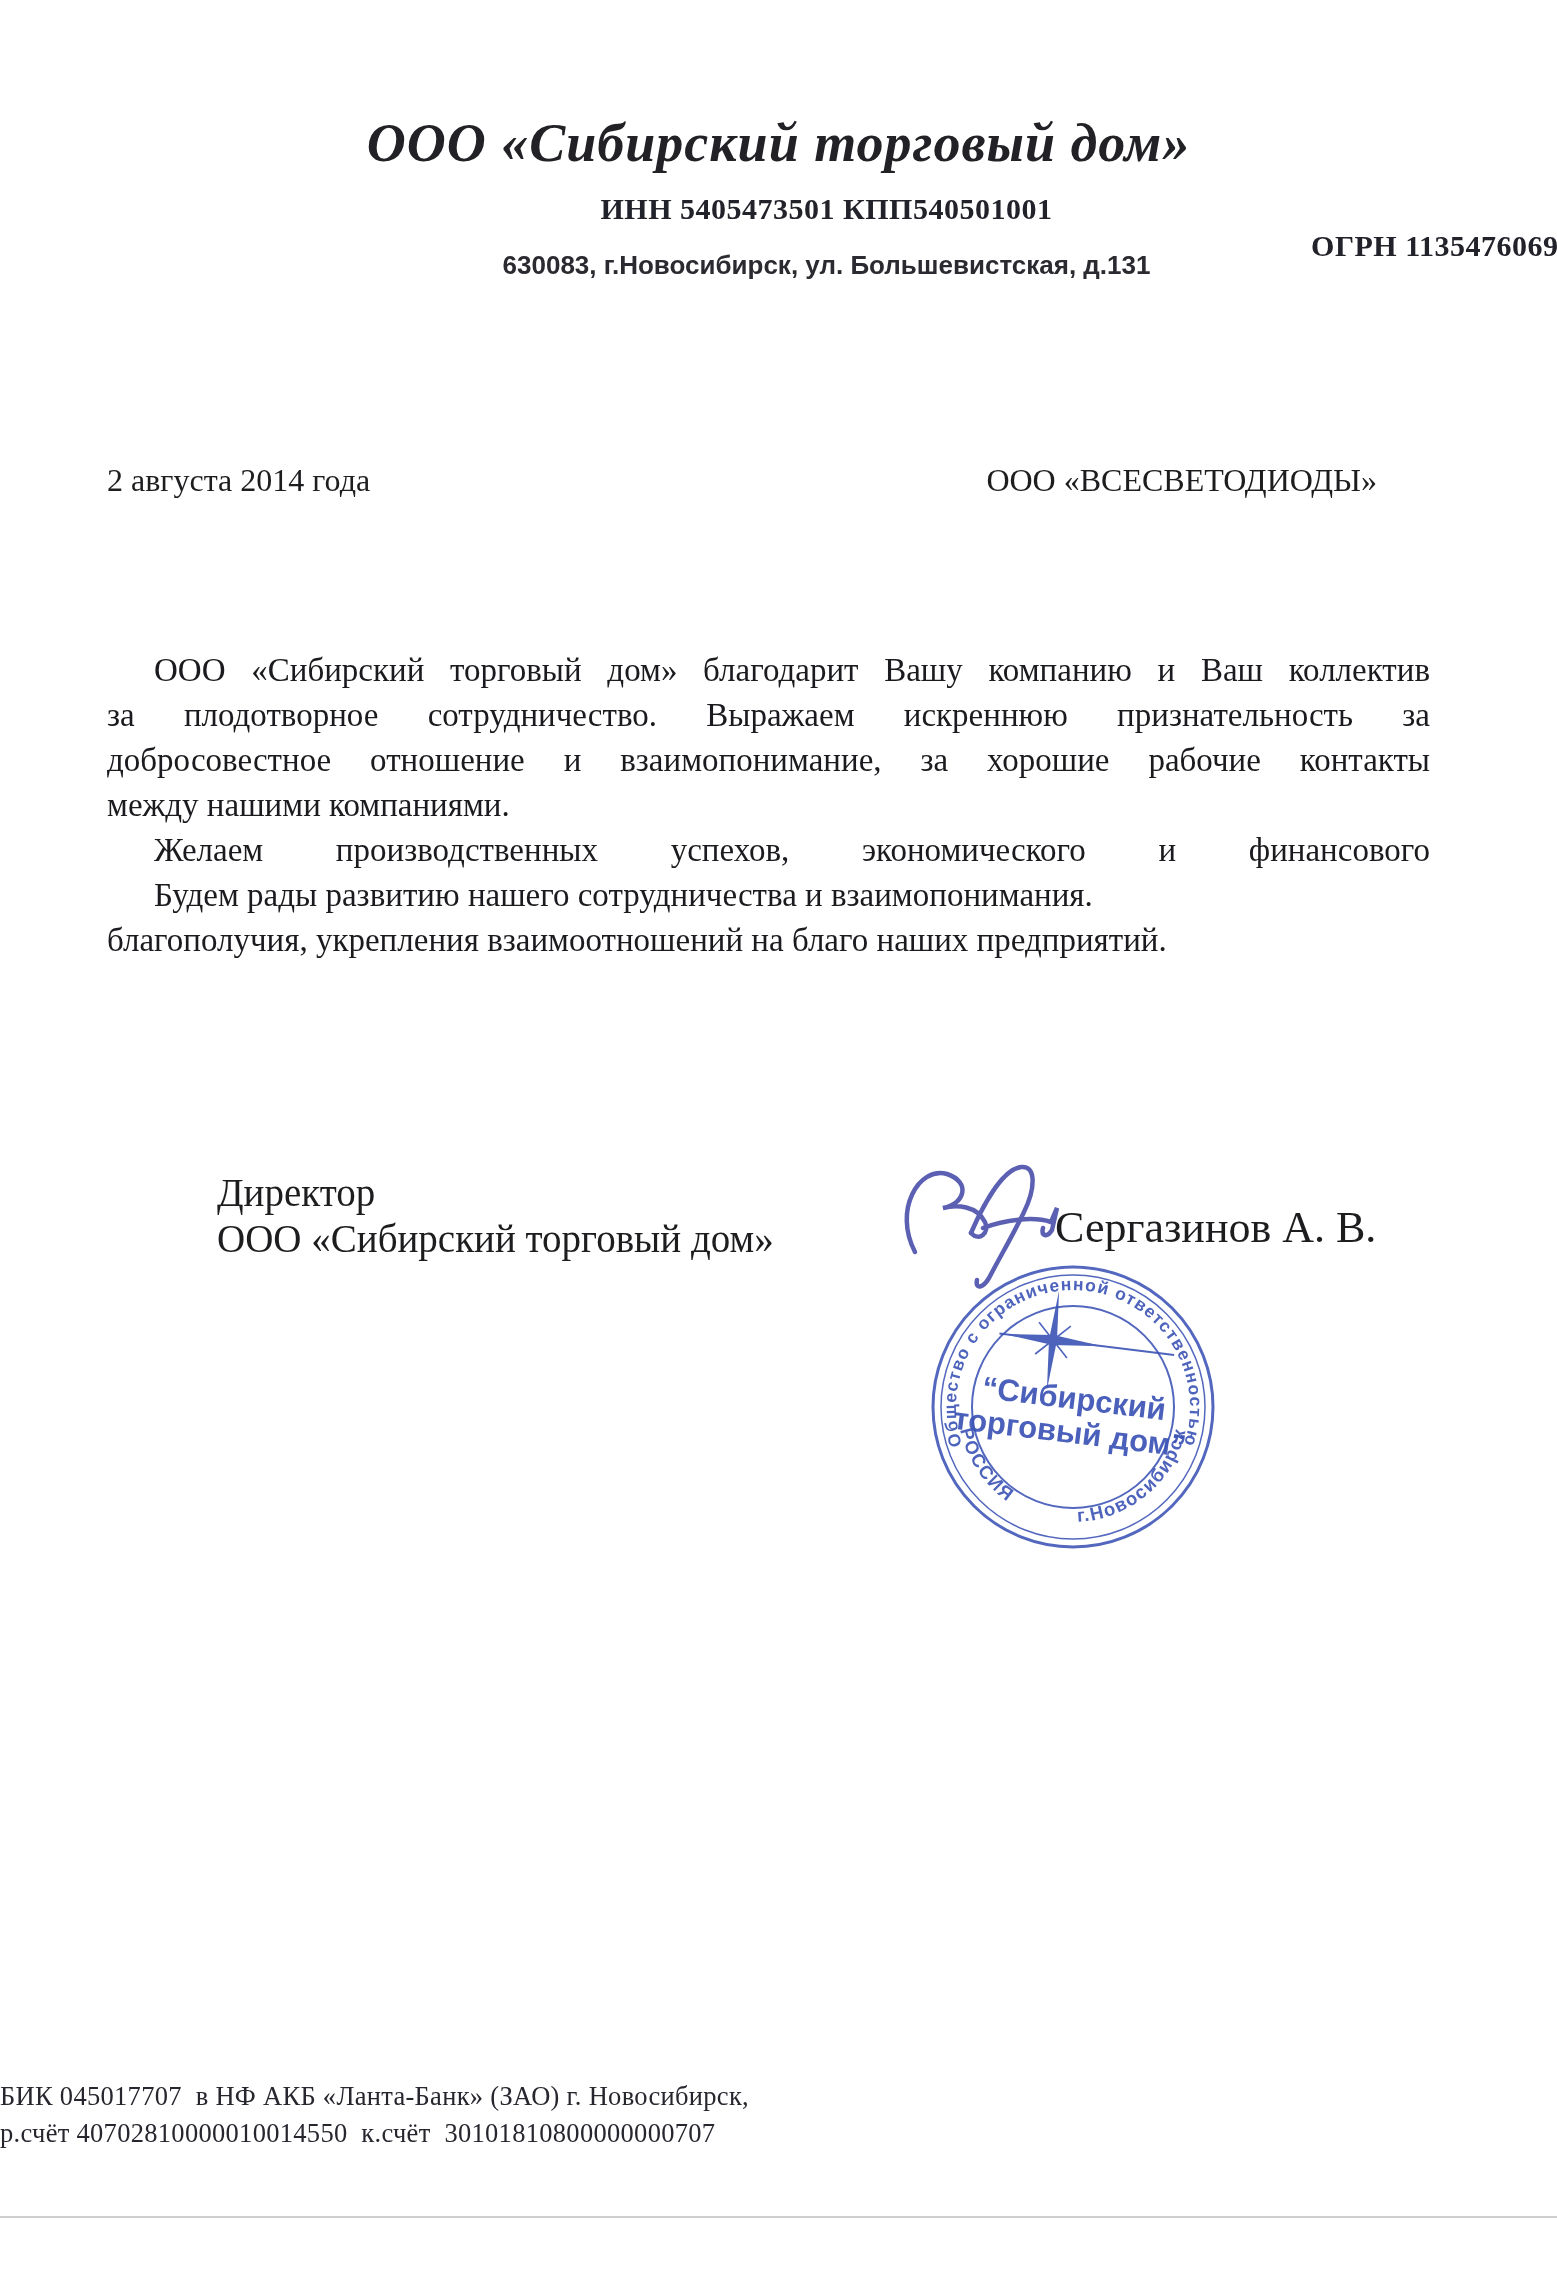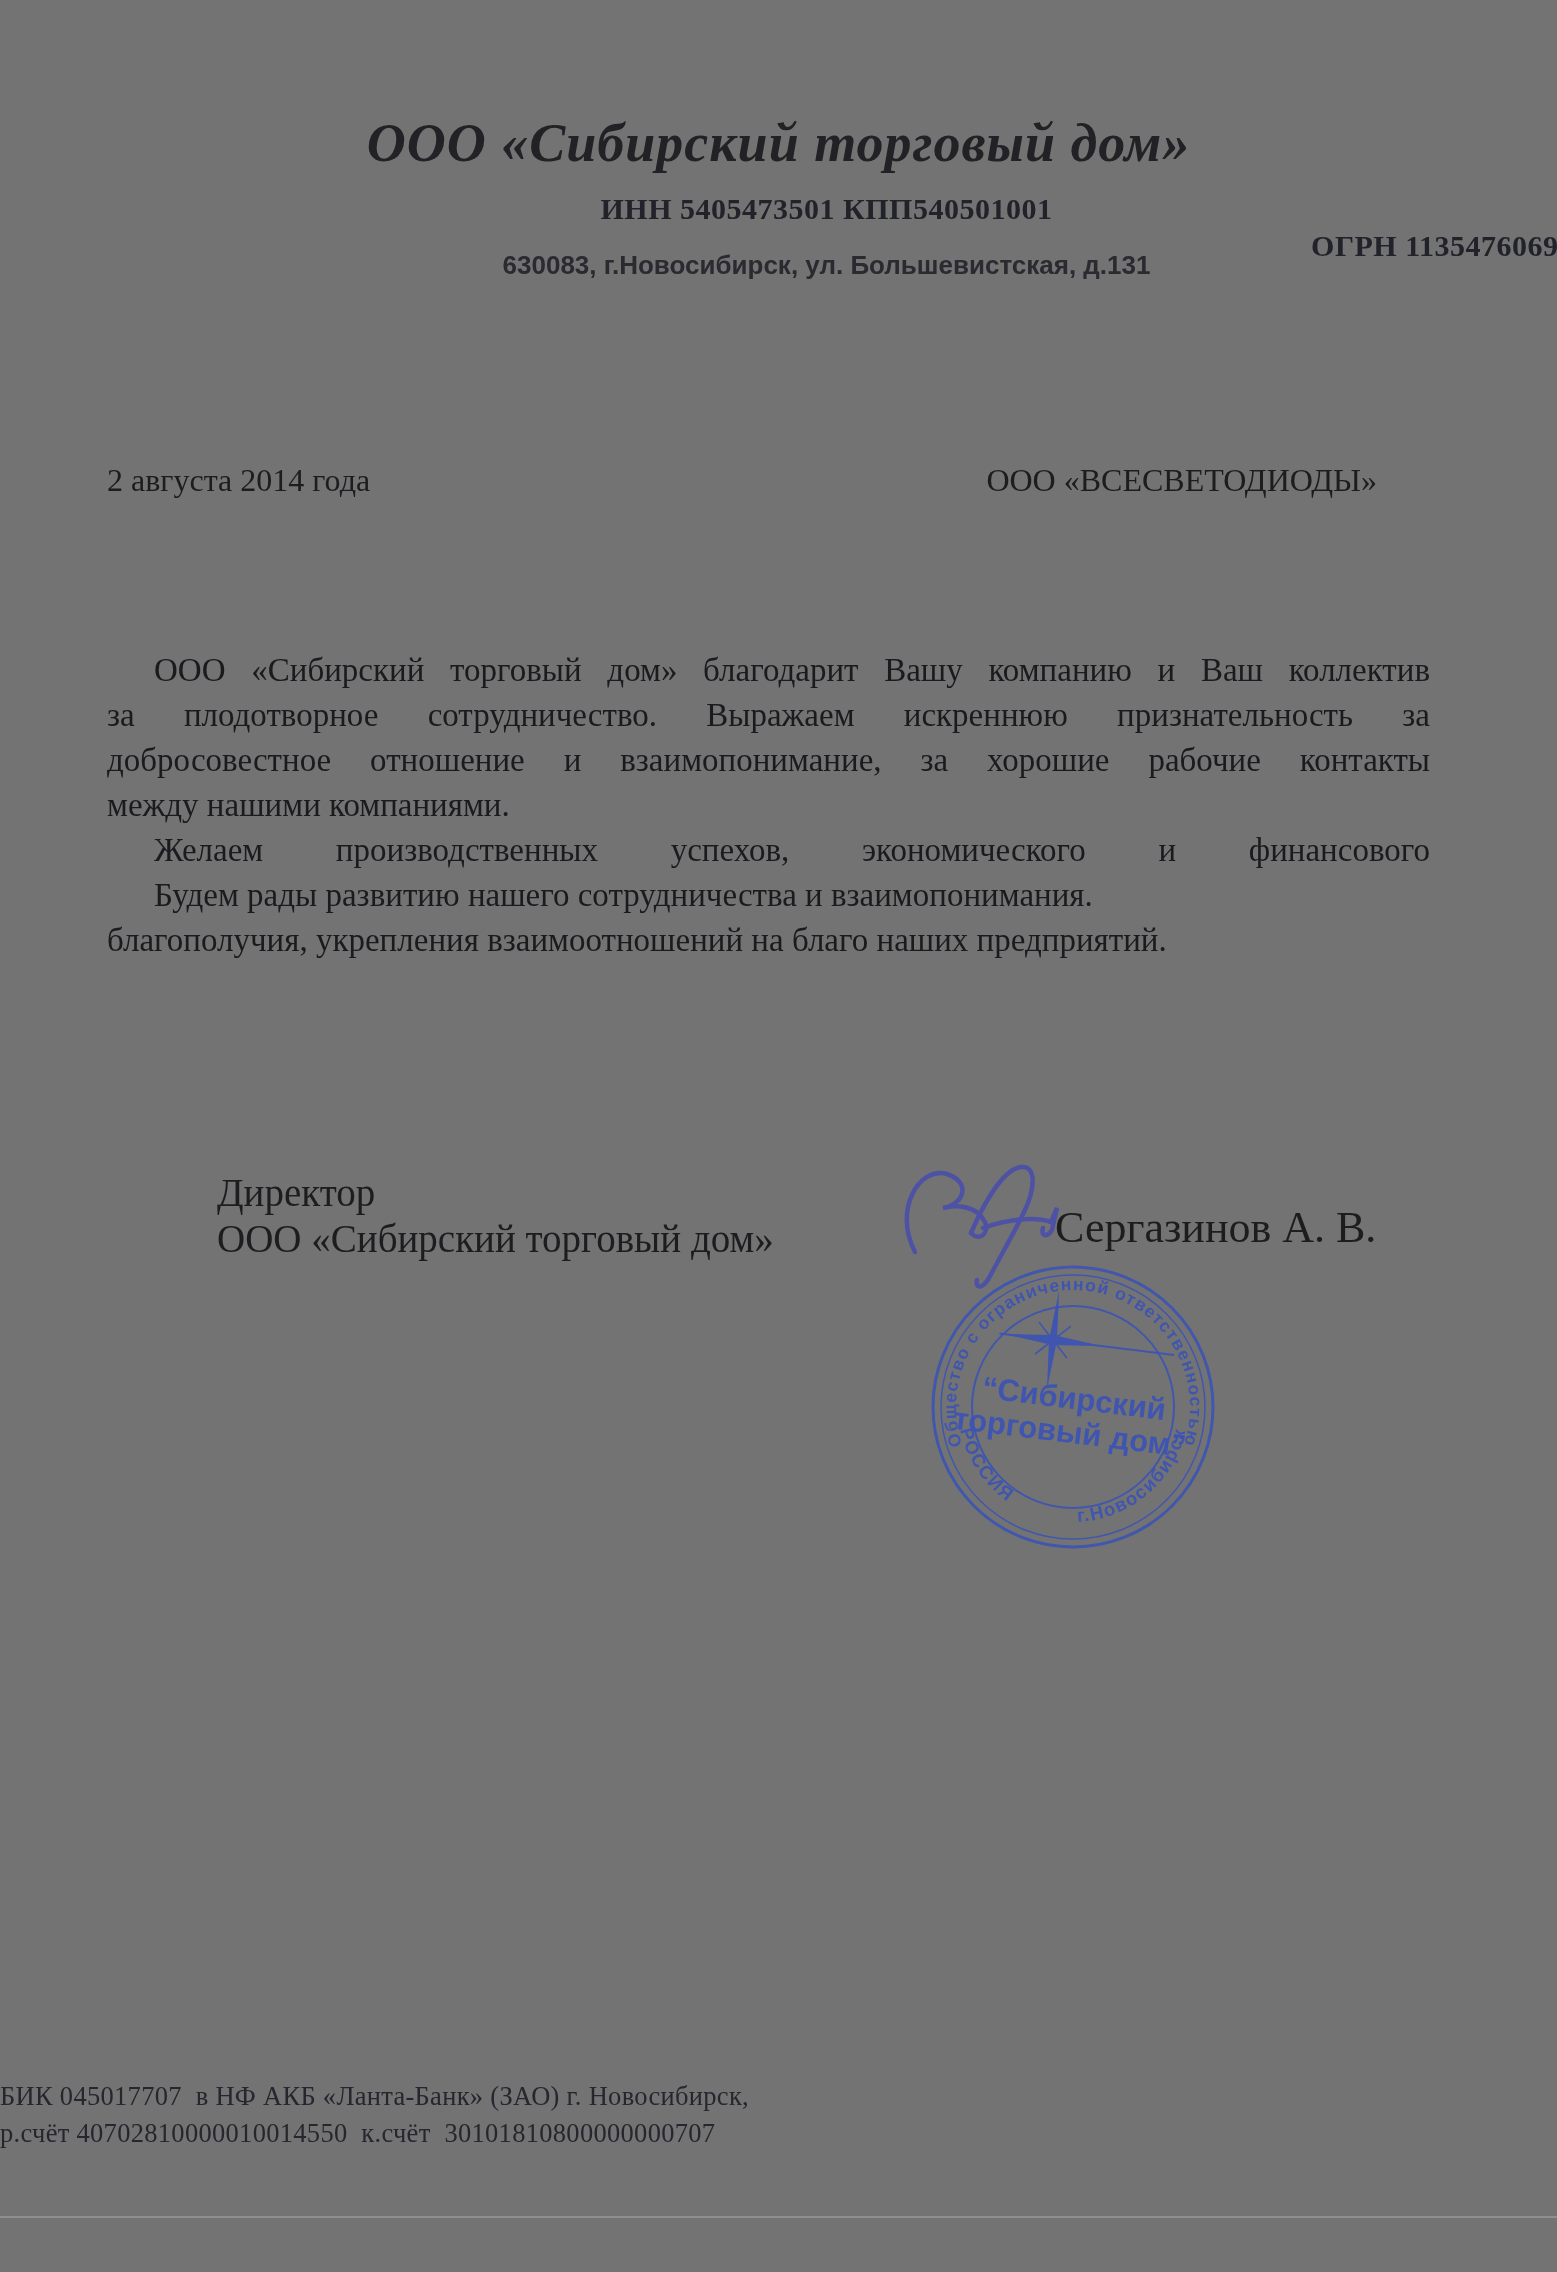--- a/index.html
+++ b/index.html
@@ -1,18 +1,18 @@
 <!DOCTYPE html>
 <html><head>
 <meta charset="utf-8">
 <style>
   html,body { margin:0; padding:0; background:#e8e8e8; }
   .page {
     position:relative; width:1557px; height:2272px;
-    background:#737373; overflow:hidden;
+    background:#ffffff; overflow:hidden;
     font-family:"Liberation Serif", serif; color:#1d1d20;
   }
   .abs { position:absolute; }
   .cline { left:0; width:100%; text-align:center; }
   .title { font-style:italic; font-weight:bold; font-size:54px; letter-spacing:1px; color:#222226; }
   .reg   { font-weight:bold; font-size:30px; letter-spacing:0.5px; color:#22222a;margin-left:48px; }
   .addr  { font-family:"Liberation Sans", sans-serif; font-weight:bold; font-size:26px; color:#2a2a30; }
   .dateline { font-size:32px; }
   .bodywrap { left:107px; top:648px; width:1323px; }
   .bl { font-size:33px; height:45px; line-height:45px; width:100%; box-sizing:border-box; color:#1b1b1f; }

